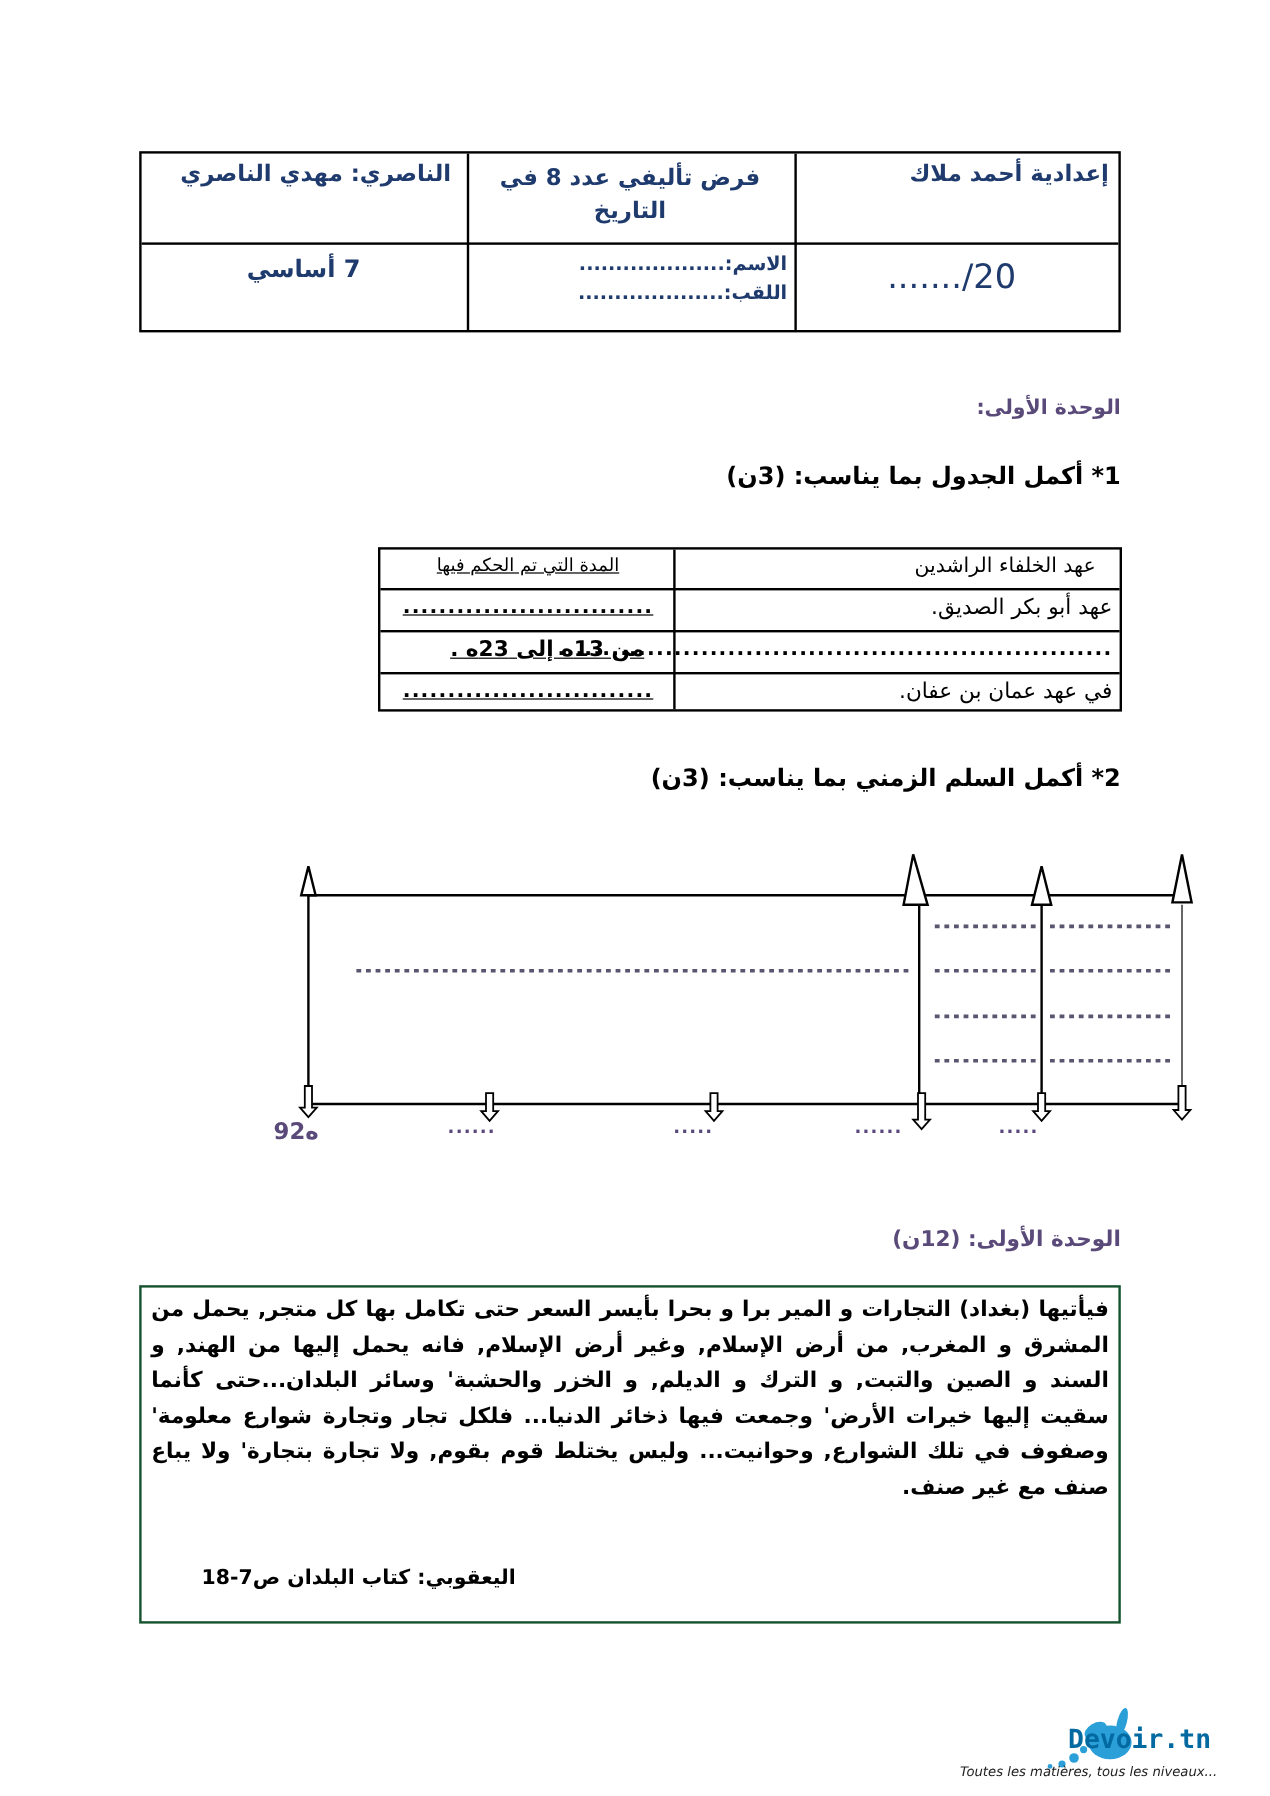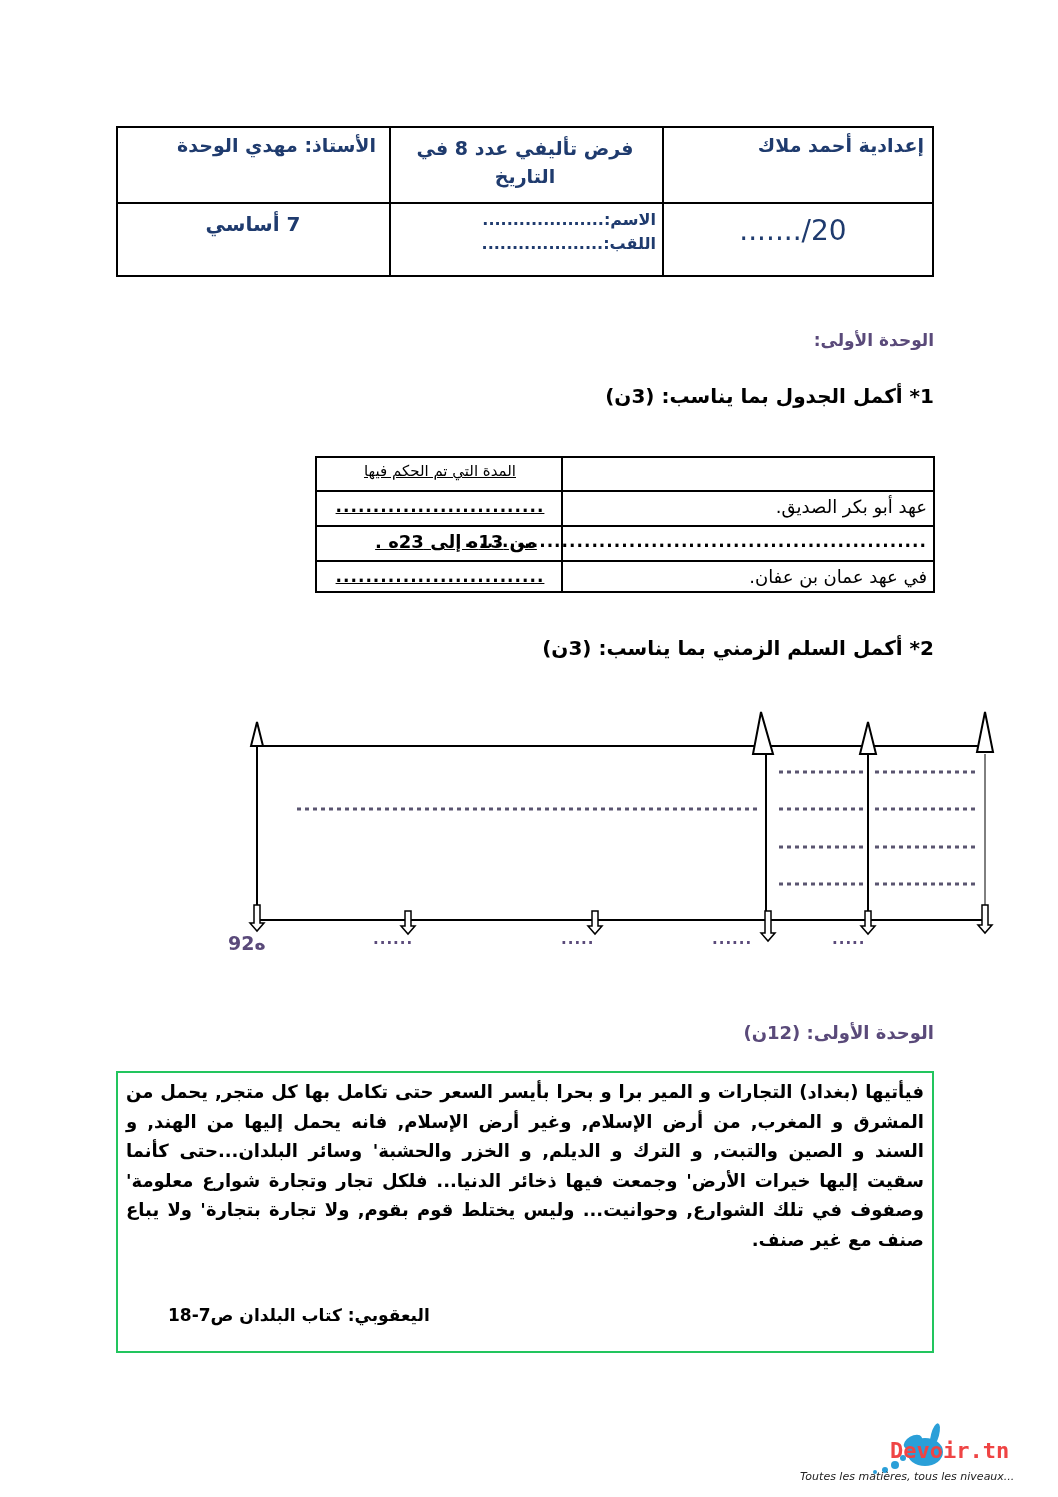--- a/index.html
+++ b/index.html
@@ -25,56 +25,57 @@
   .ctab .col-b { left: 0; width: 246px; text-align: center; text-decoration: underline; }
   .ctab .rowline { position: absolute; left: 0; right: 0; height: 2px; background: #000; }
 
   .dots { letter-spacing: 1px; font-weight: bold; }
 
   
   .timeline { left: 220px; top: 700px; width: 800px; height: 260px; }
   .dotlabel { color: #5a4a7a; font-weight: bold; font-size: 15px; letter-spacing: 1px; }
 
   
-  .textbox { left: 116px; top: 1071px; width: 818px; height: 282px; border: 2px solid #22c55e; box-sizing: border-box; }
+  .textbox { left: 116px; top: 1071px; width: 818px; height: 282px; border: 2px solid #14532d; box-sizing: border-box; }
   .passage { position: absolute; right: 8px; left: 8px; top: 4px; direction: rtl; text-align: justify; font-size: 18px; font-weight: bold; line-height: 29.5px; }
   .source { position: absolute; left: 50px; top: 232px; font-size: 17px; font-weight: bold; direction: rtl; }
 
   .logo { left: 800px; top: 1420px; width: 250px; height: 77px; }
-  .logo-text { position: absolute; left: 90px; top: 18px; font-family: "DejaVu Sans Mono", monospace; font-weight: bold; font-size: 22px; color: #ef4444; }
+  .logo-text { position: absolute; left: 90px; top: 18px; font-family: "DejaVu Sans Mono", monospace; font-weight: bold; font-size: 22px; color: #0369a1; }
   .logo-tag { position: absolute; left: 0; top: 50px; font-size: 11px; font-style: italic; color: #222; white-space: nowrap; }
 </style>
 </head>
 <body>
 
 <div class="abs hdr">
   <div class="vline" style="left:271px"></div>
   <div class="vline" style="left:544px"></div>
   <div class="hline" style="top:74px"></div>
 
   <div class="cell" style="right:8px; top:6px; width:260px; text-align:right;">إعدادية أحمد ملاك</div>
   <div class="cell" style="left:276px; top:6px; width:262px; text-align:center; line-height:28px;">فرض تأليفي عدد 8 في التاريخ</div>
-  <div class="cell" style="left:4px; top:6px; width:260px; text-align:right; padding-right:6px;">الأستاذ: مهدي الوحدة</div>
+  <div class="cell" style="left:4px; top:6px; width:260px; text-align:right; padding-right:6px;">الناصري: مهدي الناصري</div>
 
   <div class="cell" style="right:8px; top:86px; width:262px; text-align:center; font-size:28px; font-weight:normal; direction:ltr;">......./20</div>
 
   <div class="cell" style="left:276px; top:80px; width:262px; font-size:16px; line-height:24px;">
     <div style="text-align:right;"><span>الاسم:</span><span class="dots">....................</span></div>
     <div style="text-align:right;"><span>اللقب:</span><span class="dots">....................</span></div>
   </div>
 
   <div class="cell" style="left:4px; top:84px; width:262px; text-align:center; font-size:20px;">7 أساسي</div>
 </div>
 
 <div class="abs rtl unit-title" style="right:124px; top:330px;">الوحدة الأولى:</div>
 <div class="abs rtl q" style="right:124px; top:384px;">1* أكمل الجدول بما يناسب: (3ن)</div>
 
 <div class="abs ctab">
   <div class="vline" style="left:244px"></div>
   <div class="row" style="top:0">
+    <div class="c col-a" style="padding-right:20px;">عهد الخلفاء الراشدين</div>
     <div class="c col-b" style="font-size:15px;">المدة التي تم الحكم فيها</div>
   </div>
   <div class="rowline" style="top:32px"></div>
   <div class="row" style="top:34px">
     <div class="c col-a" style="font-size:18px;">عهد أبو بكر الصديق.</div>
     <div class="c col-b dots">............................</div>
   </div>
   <div class="rowline" style="top:67px"></div>
   <div class="row" style="top:69px">
     <div class="c col-a dots" style="text-align:center;">..............................................................</div>

